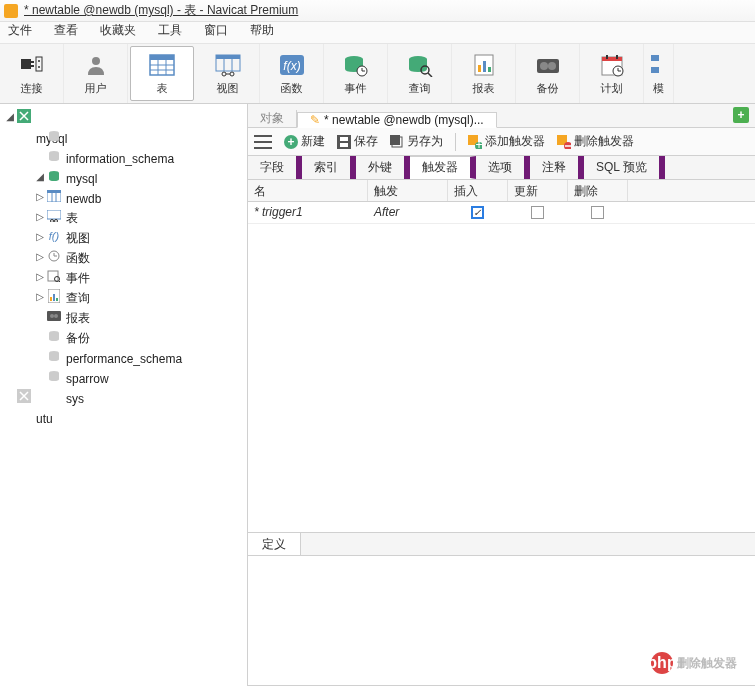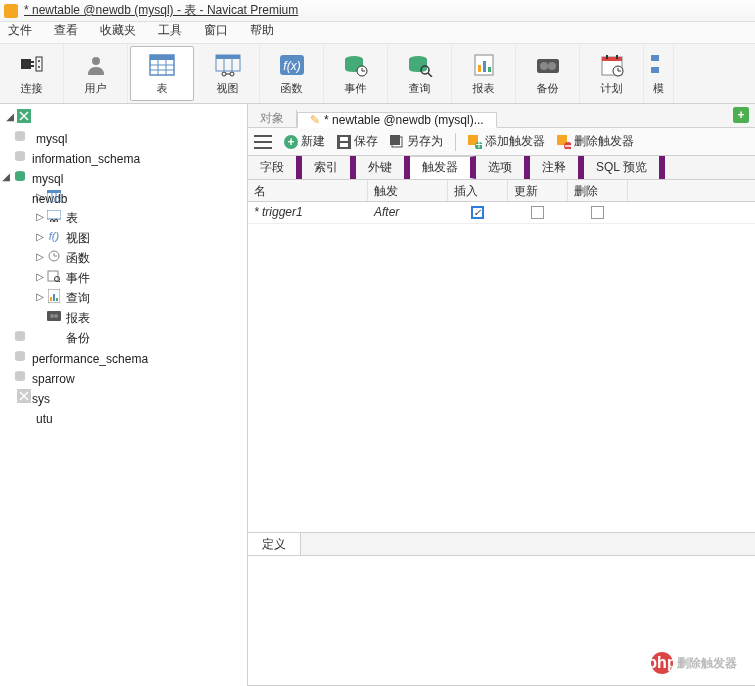--- a/index.html
+++ b/index.html
@@ -17,21 +17,21 @@
 .tool-btn.active { background:#fff; border:1px solid #bbb; border-radius:2px; margin:2px; }
 .tool-icon { width:28px; height:28px; display:flex; align-items:center; justify-content:center; }
 .tool-label { color:#333; font-size:11px; }
 
 .main { display:flex; height: calc(686px - 22px - 22px - 60px); }
 .sidebar { width:248px; border-right:1px solid #d0d0d0; background:#fff; overflow:auto; padding-top:2px;}
 .tree-item { display:flex; align-items:center; height:20px; padding-left:4px; cursor:default; white-space:nowrap;}
 .tree-arrow { width:12px; color:#555; font-size:10px; text-align:center;}
 .tree-icon { width:16px; height:14px; margin-right:4px; display:inline-flex; align-items:center; justify-content:center;}
 .tree-label { color:#222;margin-top:45px; }
-.indent1 { padding-left:0; }
+.indent1 { padding-left:34px; }
 .indent2 { padding-left:34px; }
 
 .content { flex:1; display:flex; flex-direction:column; background:#fff; }
 .tabstrip { height:24px; display:flex; align-items:flex-end; border-bottom:1px solid #d0d0d0; background:#f5f5f5; position:relative;}
 .tab { padding:0 12px; display:flex; align-items:center; border-right:1px solid #d0d0d0; background:#f5f5f5; color:#888;}
 .tab.active { background:#fff; color:#222; border-bottom:1px solid #fff; position:relative; top:1px; border-top:1px solid #d0d0d0; border-left:1px solid #d0d0d0;}
 .tab-plus { position:absolute; right:6px; top:3px; width:16px; height:16px; background:#4caf50; color:#fff; border-radius:2px; display:flex; align-items:center; justify-content:center; font-weight:bold;}
 
 .actionbar { height:28px; display:flex; align-items:center; border-bottom:1px solid #d0d0d0; padding:0 6px; gap:12px; background:#fafafa;}
 .actionbar .burger { width:18px; height:14px; display:flex; flex-direction:column; justify-content:space-between;}

